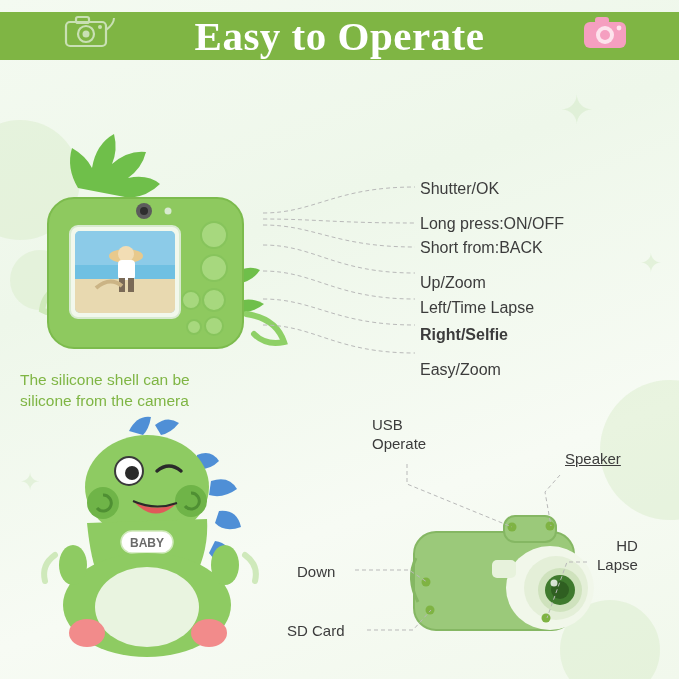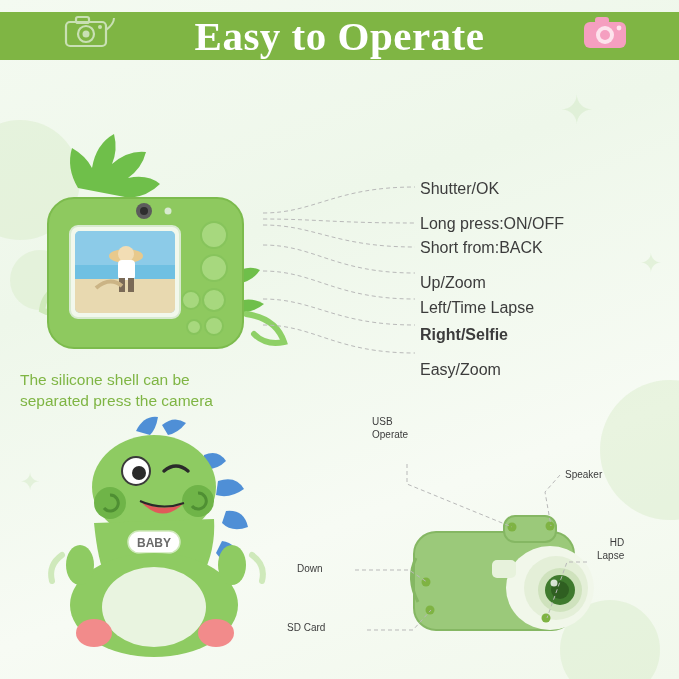--- a/index.html
+++ b/index.html
@@ -82,21 +82,21 @@
     left: 20px;
     top: 370px;
     width: 260px;
     font-size: 15.5px;
     line-height: 1.35;
     color: #7fb544;
   }
   
   .lbl {
     position: absolute;
-    font-size: 10px;
+    font-size: 15px;
     color: #3c3c3c;
     white-space: nowrap;
     line-height: 1.25;
   }
   svg { display: block; }
   .abs { position: absolute; }
 </style>
 </head>
 <body>
 
@@ -199,24 +199,24 @@
   <div class="callout" style="left:420px; top:180px;">Shutter/OK</div>
   <div class="callout" style="left:420px; top:215px;">Long press:ON/OFF</div>
   <div class="callout" style="left:420px; top:239px;">Short from:BACK</div>
   <div class="callout" style="left:420px; top:274px;">Up/Zoom</div>
   <div class="callout" style="left:420px; top:299px;">Left/Time Lapse</div>
   <div class="callout" style="left:420px; top:326px;font-weight:bold;">Right/Selfie</div>
   <div class="callout" style="left:420px; top:361px;">Easy/Zoom</div>
 
   <div class="silicone-note">
     <span>The silicone shell can be</span><br>
-    <span>separated press the camera</span>
-  </div>
-
-  <div class="abs" style="left:36px; top:415px;">
+    <span>silicone from the camera</span>
+  </div>
+
+  <div class="abs" style="left:29px; top:415px;">
     <svg width="250" height="250" viewBox="0 0 250 250">
 
       <path d="M168 40 q14 -6 22 6 q-10 10 -24 8 Z" fill="#4f8fd6"></path>
       <path d="M182 66 q18 -6 26 8 q-14 10 -28 6 Z" fill="#4f8fd6"></path>
       <path d="M190 96 q18 -2 22 16 q-16 6 -26 -4 Z" fill="#4f8fd6"></path>
       <path d="M186 126 q16 2 16 20 q-14 4 -22 -8 Z" fill="#4f8fd6"></path>
 
       <path d="M100 16 q8 -16 22 -14 q-2 12 -8 18 Z" fill="#4f8fd6"></path>
       <path d="M126 10 q12 -10 24 -2 q-8 10 -18 12 Z" fill="#4f8fd6"></path>
 
@@ -294,21 +294,21 @@
 
         <path d="M12 190 L58 190 L76 170"></path>
       </g>
     </svg>
   </div>
 
   <div class="lbl" style="left:372px; top:416px; text-align:left;">
     <span>USB</span><br>
     <span>Operate</span>
   </div>
-  <div class="lbl" style="left:565px; top:469px;">Speaker</div>
+  <div class="lbl" style="left:565px; top:450px;text-decoration:underline;">Speaker</div>
   <div class="lbl" style="left:597px; top:537px;text-align:right;">
     <span>HD</span><br>
     <span>Lapse</span>
   </div>
   <div class="lbl" style="left:297px; top:563px;">Down</div>
   <div class="lbl" style="left:287px; top:622px;text-align:center;">SD Card</div>
 
 </div>
 
 </body></html>

